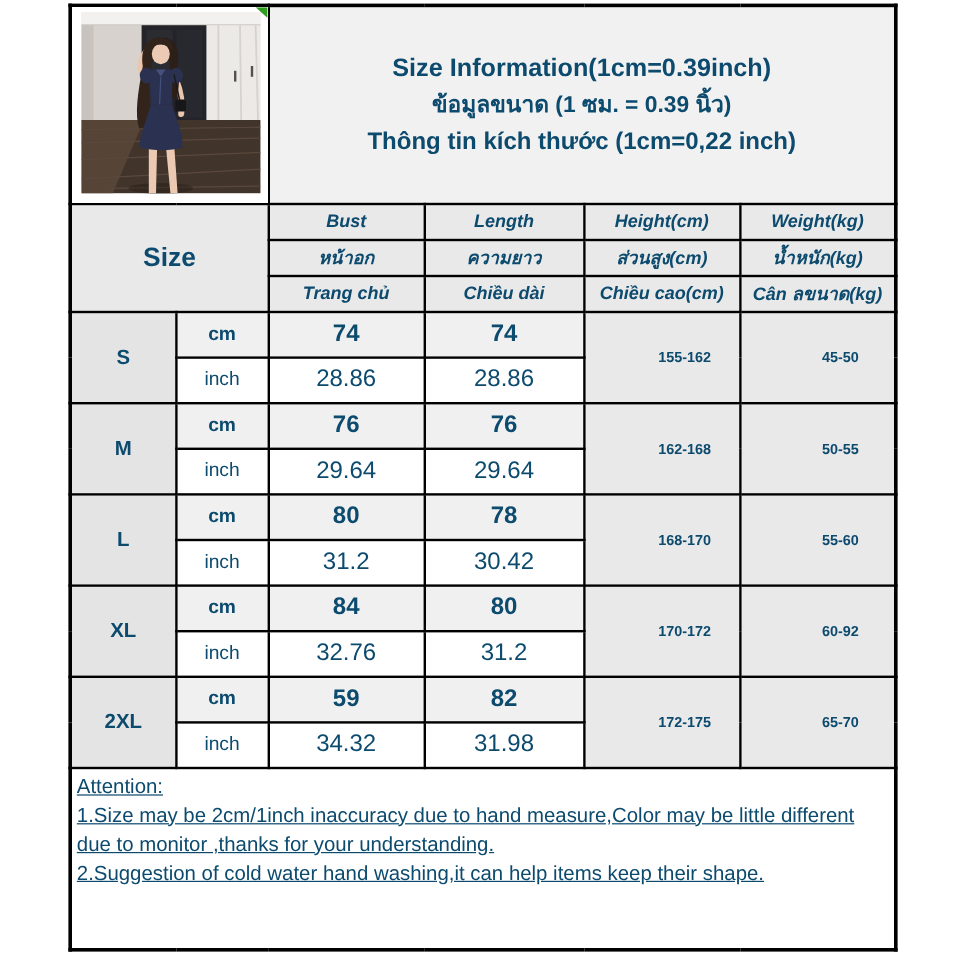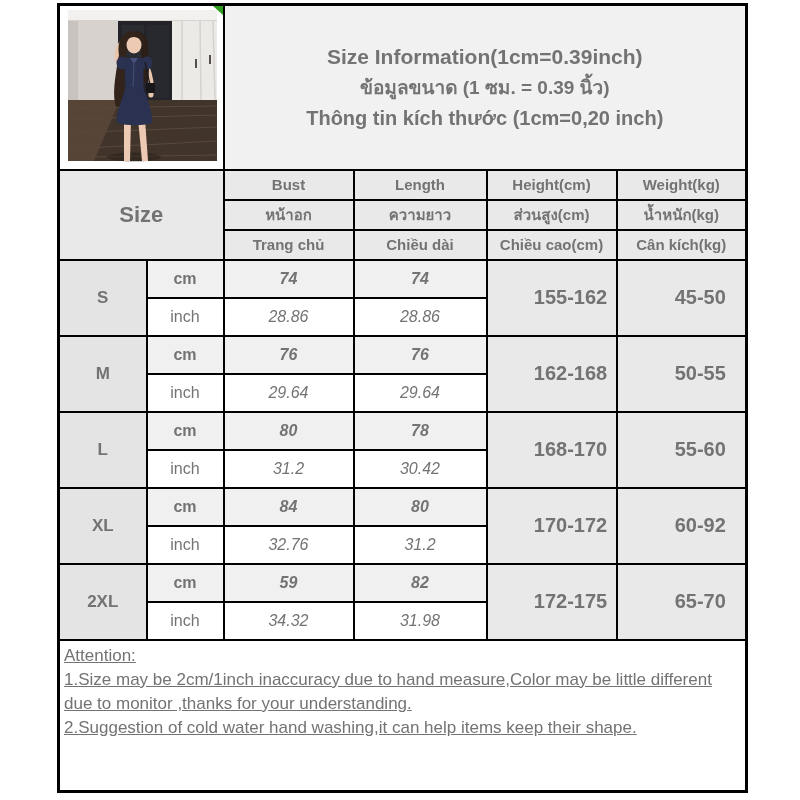--- a/index.html
+++ b/index.html
@@ -1,44 +1,44 @@
 <!DOCTYPE html>
 <html><head>
 <meta charset="utf-8">
 <style>
   html,body{margin:0;padding:0;background:#fff;}
   .page{position:relative;width:800px;height:800px;background:#ffffff;
-        font-family:"Liberation Sans",sans-serif;color:#737373;overflow:hidden;}
+        font-family:"Liberation Sans",sans-serif;color:#0c4a6e;overflow:hidden;}
   table.size-table{position:absolute;left:57px;top:3px;width:688px;
         border-collapse:collapse;table-layout:fixed;border:3px solid #000;}
   td{border:2px solid #000;text-align:center;vertical-align:middle;
      padding:0;overflow:hidden;}
   
   .photo-cell{background:#ffffff;position:relative;padding:0;}
   .photo-cell svg{display:block;}
   .green-mark{position:absolute;top:0;right:0;width:0;height:0;
       border-top:9px solid #2f9e1e;border-left:10px solid transparent;}
   .title-cell{background:#f1f1f1;font-weight:bold;line-height:1.55;}
   .title-en{font-size:21px;}
   .title-th{font-size:19px;}
   .title-vi{font-size:20px;}
   
   .size-big{font-size:22px;font-weight:bold;background:#e9e9e9;}
-  .hdr{font-size:15px;font-weight:bold;background:#e9e9e9;}
+  .hdr{font-size:15px;font-weight:bold;background:#e9e9e9;font-style:italic;}
   
   tr.r-sub{height:38px;}
   tr.r-hdr{height:30px;}
   tr.r-top{height:165px;}
   .lbl{font-size:17px;font-weight:bold;background:#e4e4e4;}
   .unit{font-size:16px;font-weight:bold;}
-  .val{font-size:16px;font-style:italic;}
+  .val{font-size:20px;}
   .cmrow{background:#f0f0f0;}
   .cmrow.val, td.val.cmrow{font-weight:bold;}
   .inrow{background:#ffffff;font-weight:normal;}
-  .range{font-size:20px;font-weight:bold;background:#e9e9e9;padding-left:38px;}
+  .range{font-size:12px;font-weight:bold;background:#e9e9e9;padding-left:38px;}
   
   .attention{background:#ffffff;text-align:left;vertical-align:top;
       height:146px;padding:3px 8px 0 4px;font-size:17px;line-height:1.42;
       font-weight:normal;text-decoration:underline;}
 </style>
 </head>
 <body>
 
 <div class="page">
   <table class="size-table">
@@ -116,42 +116,42 @@
 
             <line x1="85" y1="55" x2="90" y2="78" stroke="#1c1c1e" stroke-width="1.3"></line>
             <rect x="86" y="76" width="9" height="10" rx="1.5" fill="#17171a"></rect>
           </g>
         </svg>
         <div class="green-mark"></div>
       </td>
       <td colspan="4" class="title-cell">
         <div class="title-en">Size Information(1cm=0.39inch)</div>
         <div class="title-th">ข้อมูลขนาด (1 ซม. = 0.39 นิ้ว)</div>
-        <div class="title-vi">Thông tin kích thước (1cm=0,20 inch)</div>
+        <div class="title-vi">Thông tin kích thước (1cm=0,22 inch)</div>
       </td>
     </tr>
 
     <tr class="r-hdr">
       <td colspan="2" rowspan="3" class="size-big">Size</td>
       <td class="hdr">Bust</td>
       <td class="hdr">Length</td>
       <td class="hdr">Height(cm)</td>
       <td class="hdr">Weight(kg)</td>
     </tr>
     <tr class="r-hdr">
       <td class="hdr">หน้าอก</td>
       <td class="hdr">ความยาว</td>
       <td class="hdr">ส่วนสูง(cm)</td>
       <td class="hdr">น้ำหนัก(kg)</td>
     </tr>
     <tr class="r-hdr">
       <td class="hdr">Trang chủ</td>
       <td class="hdr">Chiều dài</td>
       <td class="hdr">Chiều cao(cm)</td>
-      <td class="hdr">Cân kích(kg)</td>
+      <td class="hdr">Cân ลขนาด(kg)</td>
     </tr>
 
     <tr class="r-sub">
       <td rowspan="2" class="lbl">S</td>
       <td class="unit cmrow">cm</td>
       <td class="val cmrow">74</td>
       <td class="val cmrow">74</td>
       <td rowspan="2" class="range">155-162</td>
       <td rowspan="2" class="range">45-50</td>
     </tr>

